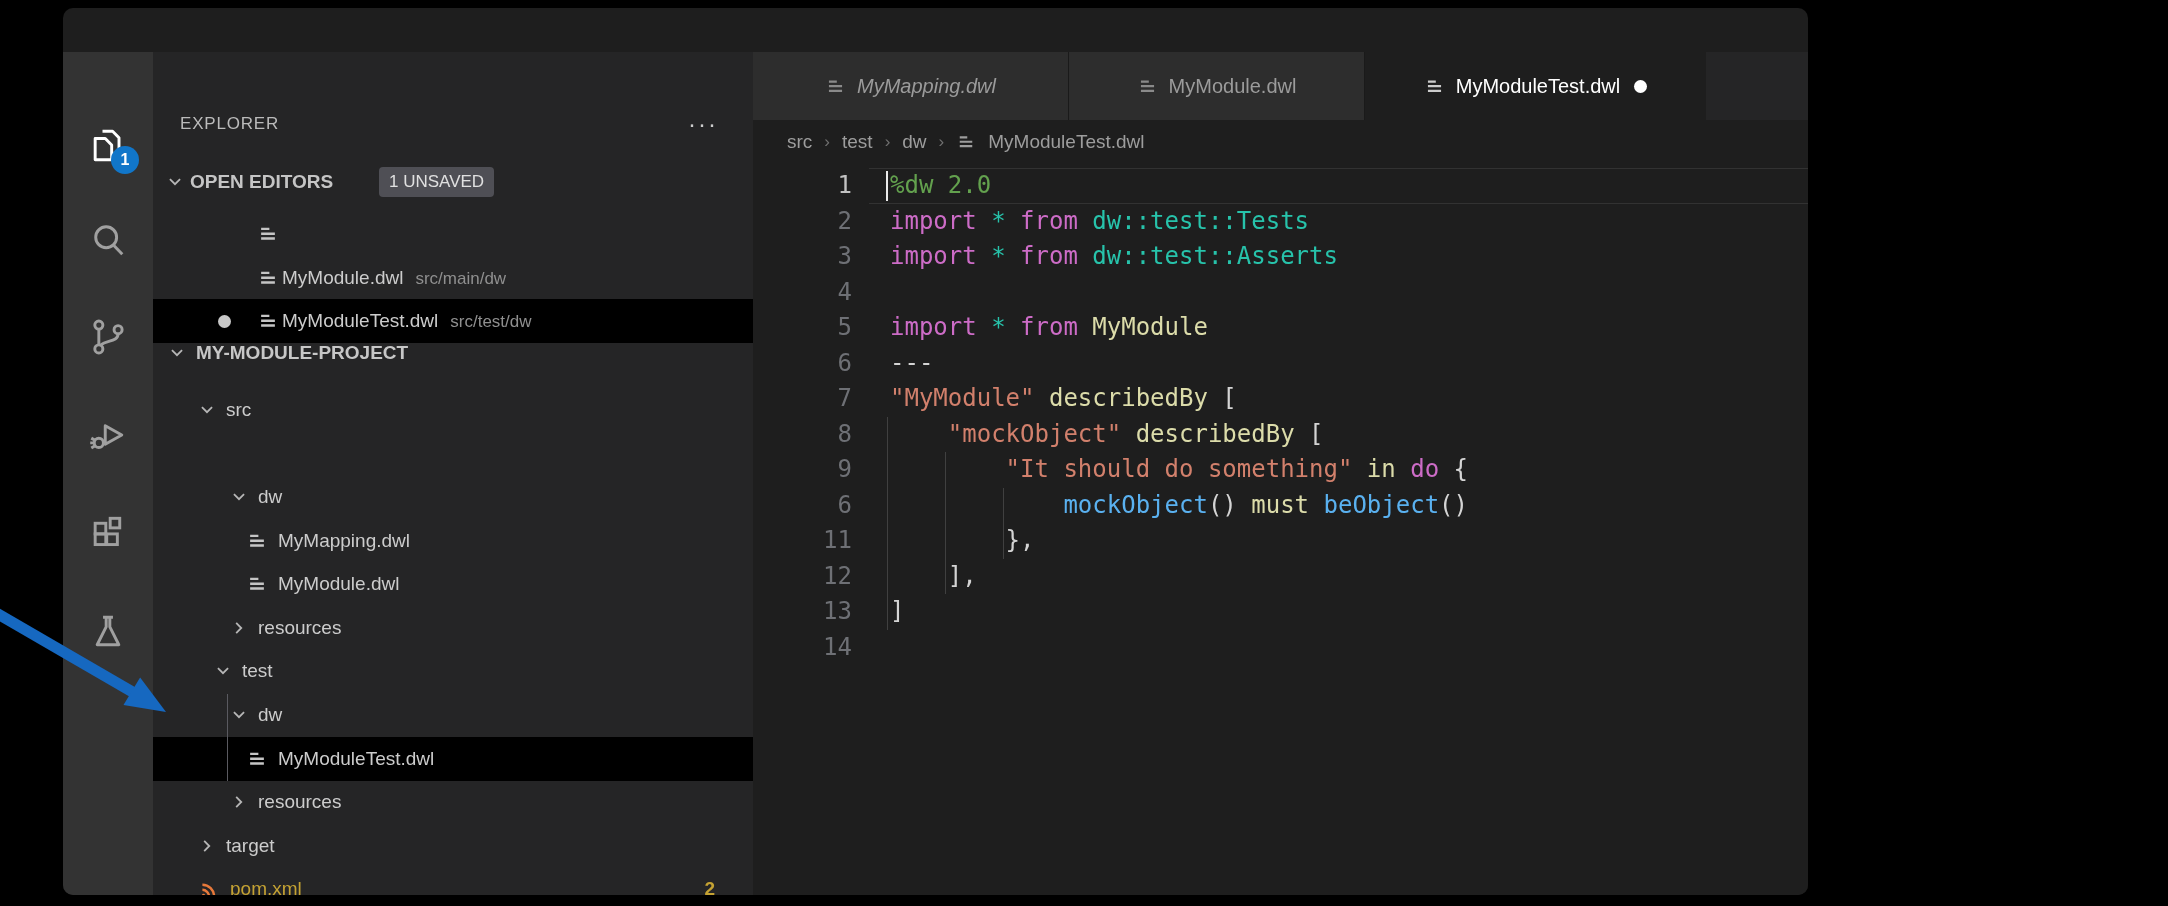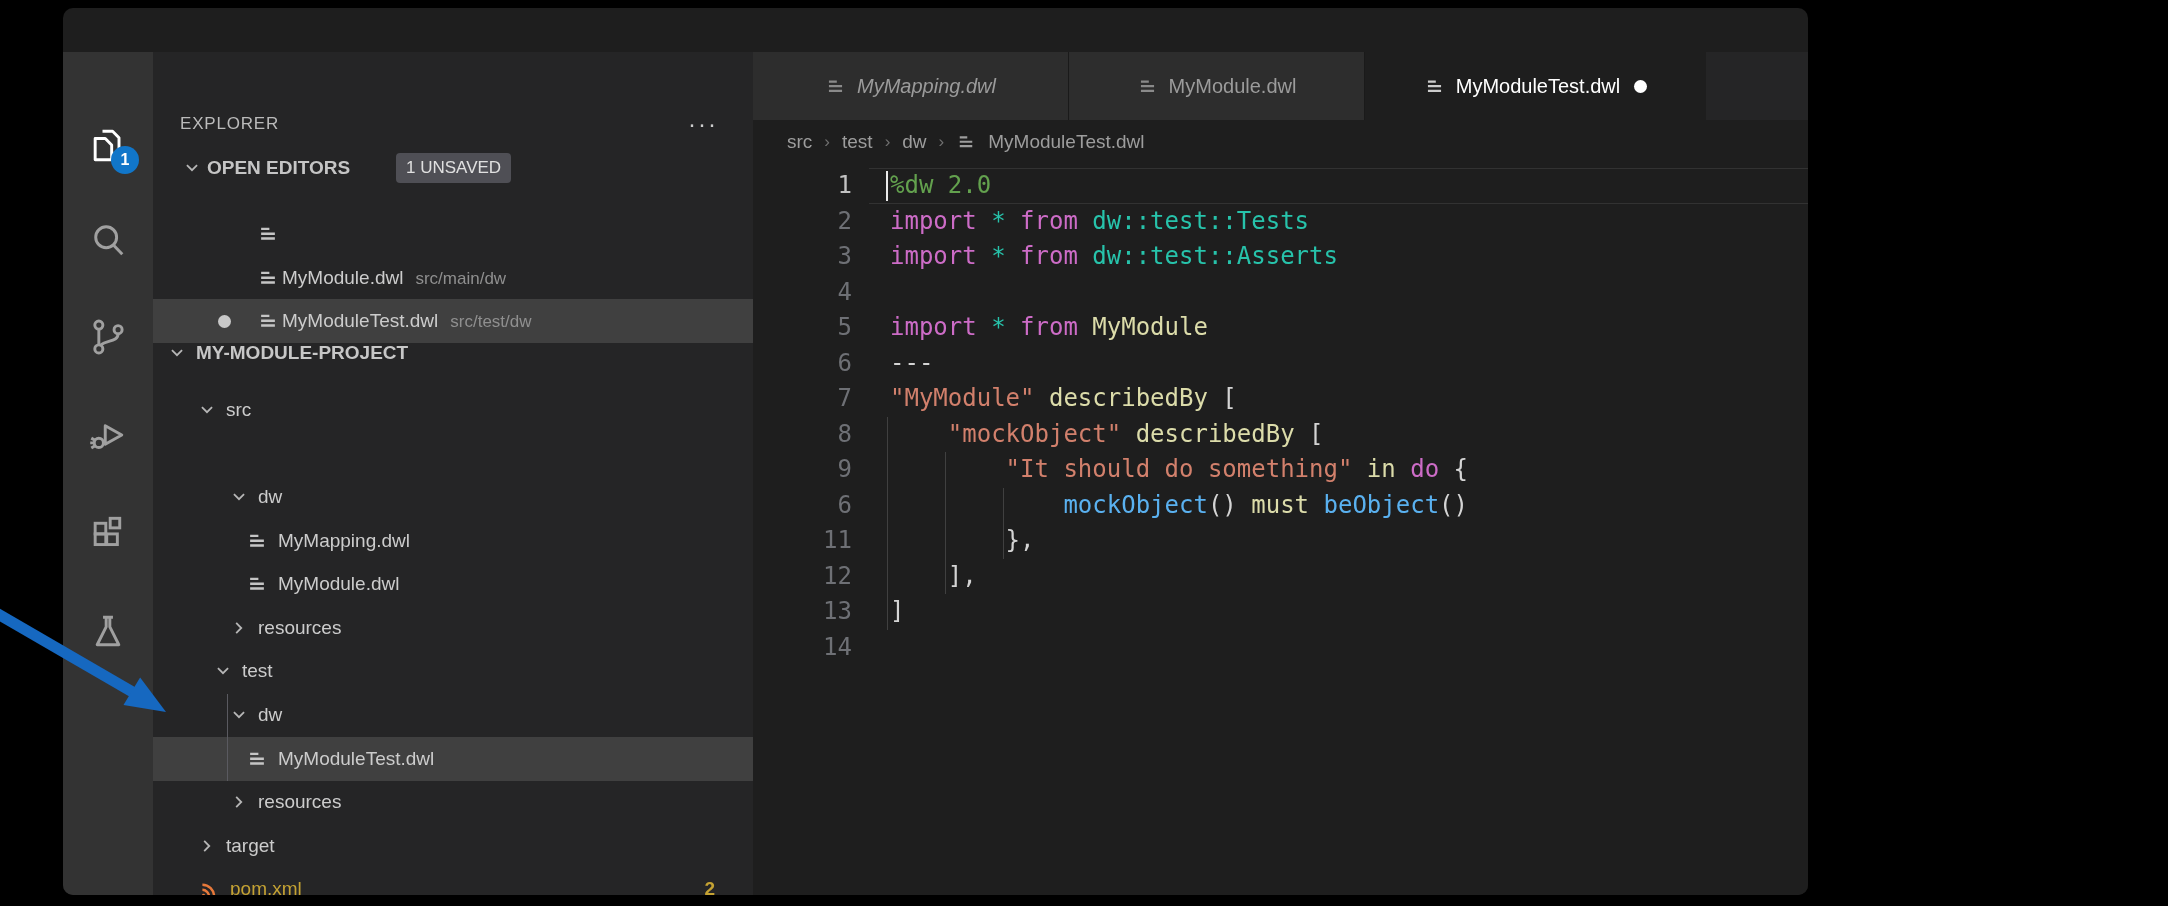--- a/index.html
+++ b/index.html
@@ -18,21 +18,21 @@
   .ab-item{position:absolute;left:23px;width:44px;height:44px;color:#a0a0a0;}
   .ab-item.active{color:#ffffff;}
   .ab-item svg{width:44px;height:44px;display:block;}
   .ab-badge{position:absolute;right:-9px;bottom:-7px;min-width:28px;height:28px;border-radius:50%;
             color:#fff;font-size:16px;font-weight:bold;text-align:center;line-height:28px;}
   
   .sidebar{position:absolute;left:90px;top:44px;width:600px;height:843px;background:#252526;}
   .sb-title{position:absolute;left:27px;top:62px;font-size:17px;letter-spacing:.8px;color:#bbbbbb;}
   .sb-more{position:absolute;right:35px;top:58px;color:#cccccc;font-size:24px;letter-spacing:2px;}
   .row{position:absolute;left:0;width:100%;height:44px;}
-  .row.selected{background:#404040;}
+  .row.selected{background:#000000;}
   .rlabel{position:absolute;top:0;line-height:44px;font-size:19px;color:#cccccc;white-space:nowrap;}
   .rdesc{font-size:17px;color:#8f8f8f;margin-left:12px;}
   .bold{font-weight:bold;}
   .italic{font-style:italic;}
   .chev{position:absolute;top:13px;width:18px;height:18px;color:#b6b6b6;}
   .chev svg{width:18px;height:18px;display:block;}
   .ficon{position:absolute;top:11px;width:22px;height:22px;color:#c5c5c5;}
   .ficon svg{width:22px;height:22px;display:block;}
   .mod-dot{position:absolute;top:16px;width:13px;height:13px;border-radius:50%;background:#c8c8c8;}
   .oe-badge{position:absolute;top:7px;height:30px;line-height:30px;padding:0 10px;border-radius:4px;
@@ -115,21 +115,21 @@
       </div>
       <div class="ab-item" style="top: 557px;">
         <svg viewBox="0 0 24 24" fill="none" stroke="currentColor" stroke-width="1.6" stroke-linejoin="round">
           <path d="M9.3 4.5h5.4M13 4.5v5.2l4.9 9.8H6.1L11 9.7V4.5"></path>
         </svg>
       </div>
     </div>
   <div class="sidebar" id="sidebar">
     <span class="sb-title">EXPLORER</span>
     <span class="sb-more">···</span>
-  <div class="row" style="top: 94px; margin-left: 17px;">
+  <div class="row" style="top: 108px;">
         <div class="chev" style="left: 13px;">
           <svg viewBox="0 0 16 16" fill="none" stroke="currentColor" stroke-width="1.6">
             <path d="M3.5 5.5L8 10l4.5-4.5"></path>
           </svg>
         </div>
         <div class="rlabel bold" style="left: 37px; color: rgb(197, 197, 197);">OPEN EDITORS</div>
         <div class="oe-badge" style="left: 226px;">1 UNSAVED</div>
       </div>
       <div class="row" style="top: 160.2px;">
         <div class="ficon" style="left: 104px;">

